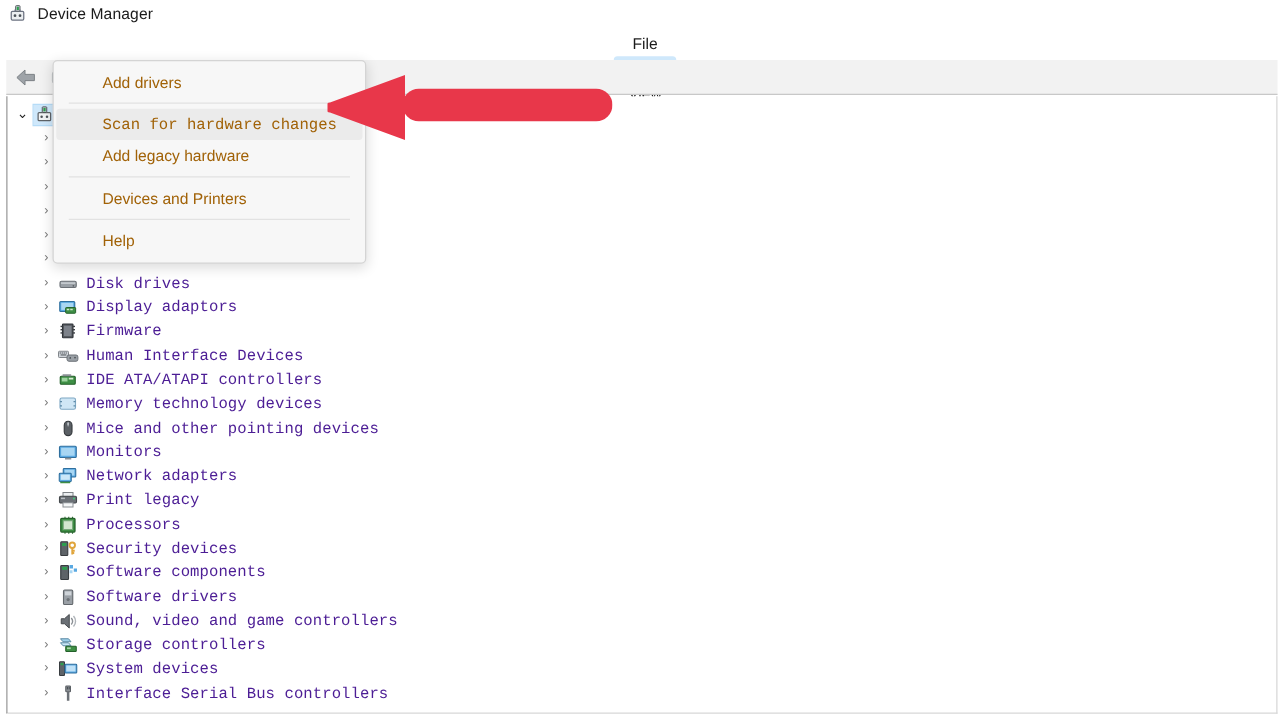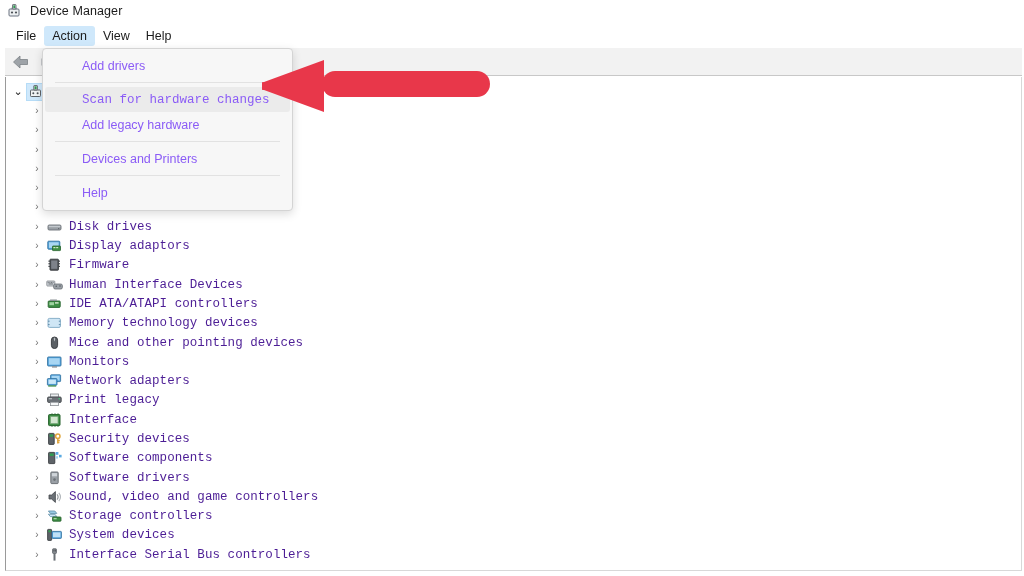--- a/index.html
+++ b/index.html
@@ -37,20 +37,21 @@
     letter-spacing: .1px;
   }
 
   
   .menubar {
     position: absolute; left: 0; top: 25px;
     width: 1024px; height: 22px;
     display: flex; align-items: center;
     padding-left: 8px;
     gap: 0px;
+    flex-direction: column;
   }
   .menu-item {
     font-size: 12.5px;
     color: #1b1b1b;
     padding: 2px 8px;
     line-height: 16px;
     border-radius: 3px;
     cursor: default;
   }
   .menu-item.active {
@@ -128,21 +129,21 @@
     border-radius: 4px;
     box-shadow: 0 3px 10px rgba(0,0,0,.14);
     padding: 4px 0 5px 0;
     z-index: 30;
   }
   .dd-item {
     height: 25px;
     display: flex; align-items: center;
     padding-left: 37px;
     font-size: 12.5px;
-    color: #8b5cf6;
+    color: #a16207;
     cursor: default;
     margin: 0 2px;
     border-radius: 3px;
   }
   .dd-item.hover { background: #ebebeb; font-family: Liberation Mono, monospace; }
   .dd-sep {
     height: 1px;
     background: #e2e2e2;
     margin: 4px 12px 4px 12px;
   }
@@ -377,21 +378,21 @@
         <div class="chev">›</div>
         <div class="node-icon">
           <svg width="17" height="16" viewBox="0 0 17 16">
             <rect x="2.6" y="2.6" width="11.4" height="11" rx="0.8" fill="#3e8f45" stroke="#24602a" stroke-width="1"></rect>
             <rect x="4.6" y="4.6" width="7.4" height="7" fill="#d3e7d0" stroke="#7aa87c" stroke-width="0.8"></rect>
             <g stroke="#2d6b33" stroke-width="0.9">
               <path d="M6 2.6 v-1.3 M9 2.6 v-1.3 M12 2.6 v-1.3 M6 13.6 v1.3 M9 13.6 v1.3 M12 13.6 v1.3"></path>
             </g>
           </svg>
         </div>
-        <div class="node-label">Interface</div>
+        <div class="node-label">Processors</div>
       </div>
 
       <div class="tree-row indent1">
         <div class="chev">›</div>
         <div class="node-icon">
           <svg width="17" height="16" viewBox="0 0 17 16">
             <rect x="2.6" y="2.4" width="5.6" height="11" rx="0.7" fill="#5e6368" stroke="#383c40" stroke-width="0.9"></rect>
             <rect x="3.6" y="3.4" width="3.6" height="2.4" fill="#2e9e4f"></rect>
             <circle cx="11.8" cy="5.2" r="2.2" fill="none" stroke="#e0a53c" stroke-width="1.5"></circle>
             <path d="M11.8 7.2 v5.4 M11.8 9.6 h2 M11.8 11.4 h1.6" stroke="#e0a53c" stroke-width="1.5" fill="none"></path>

